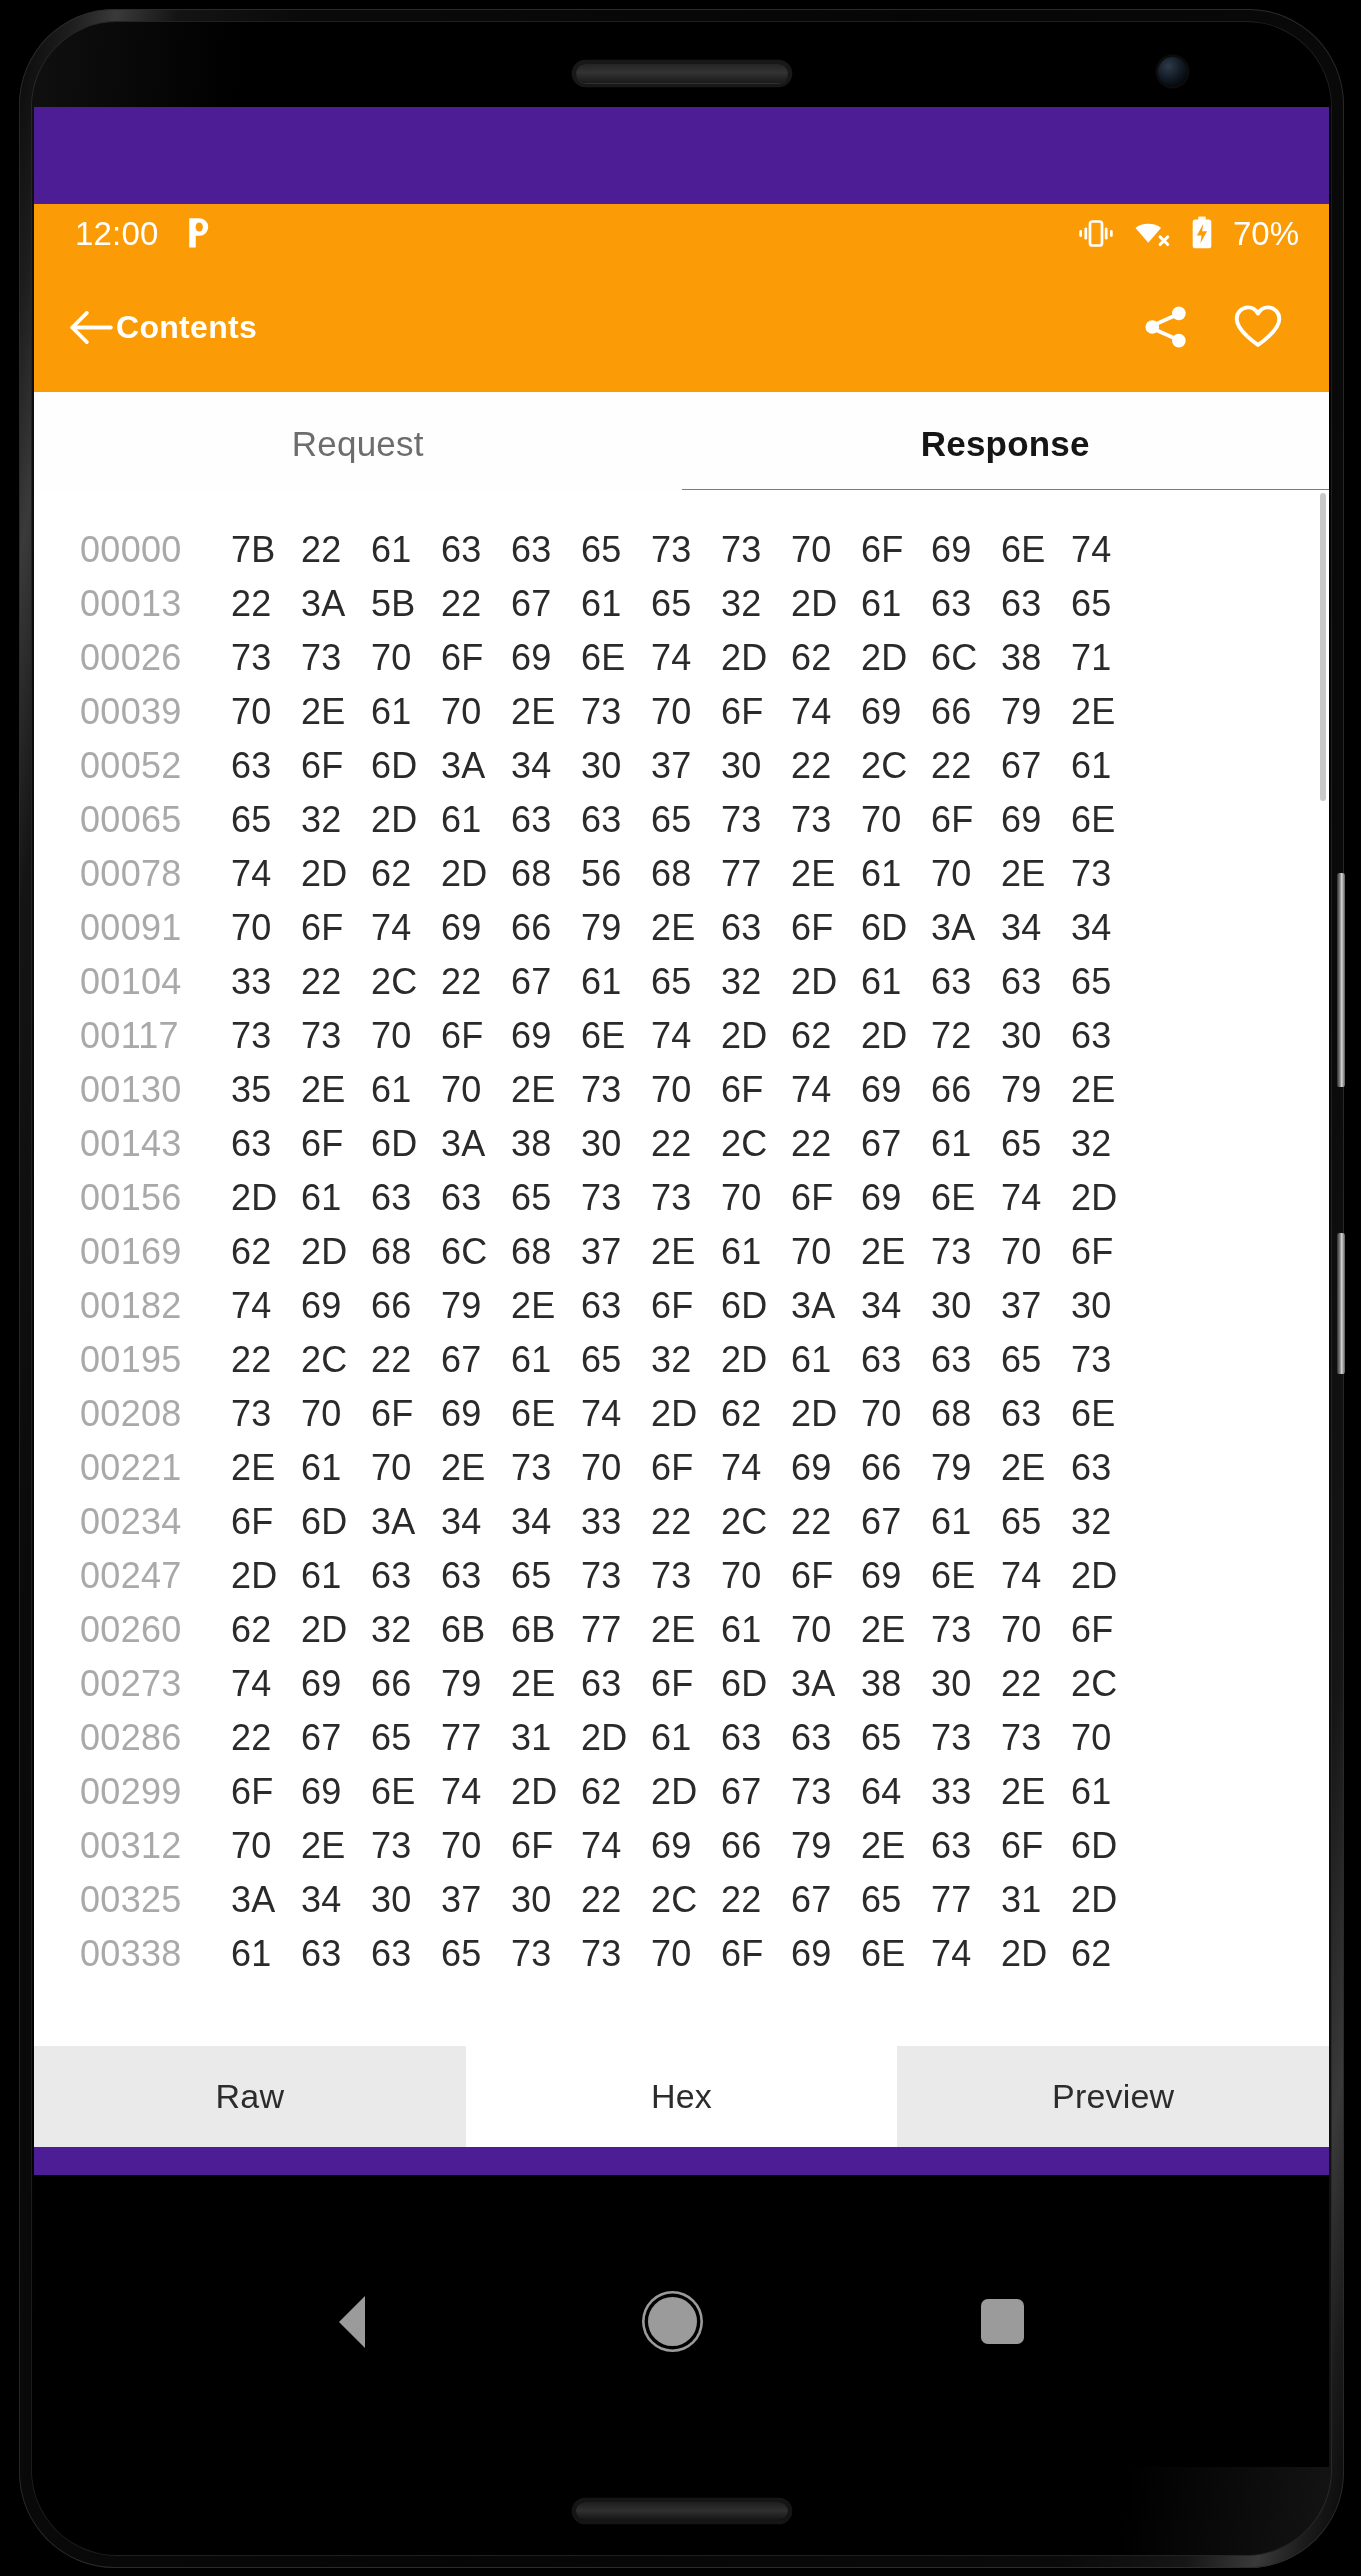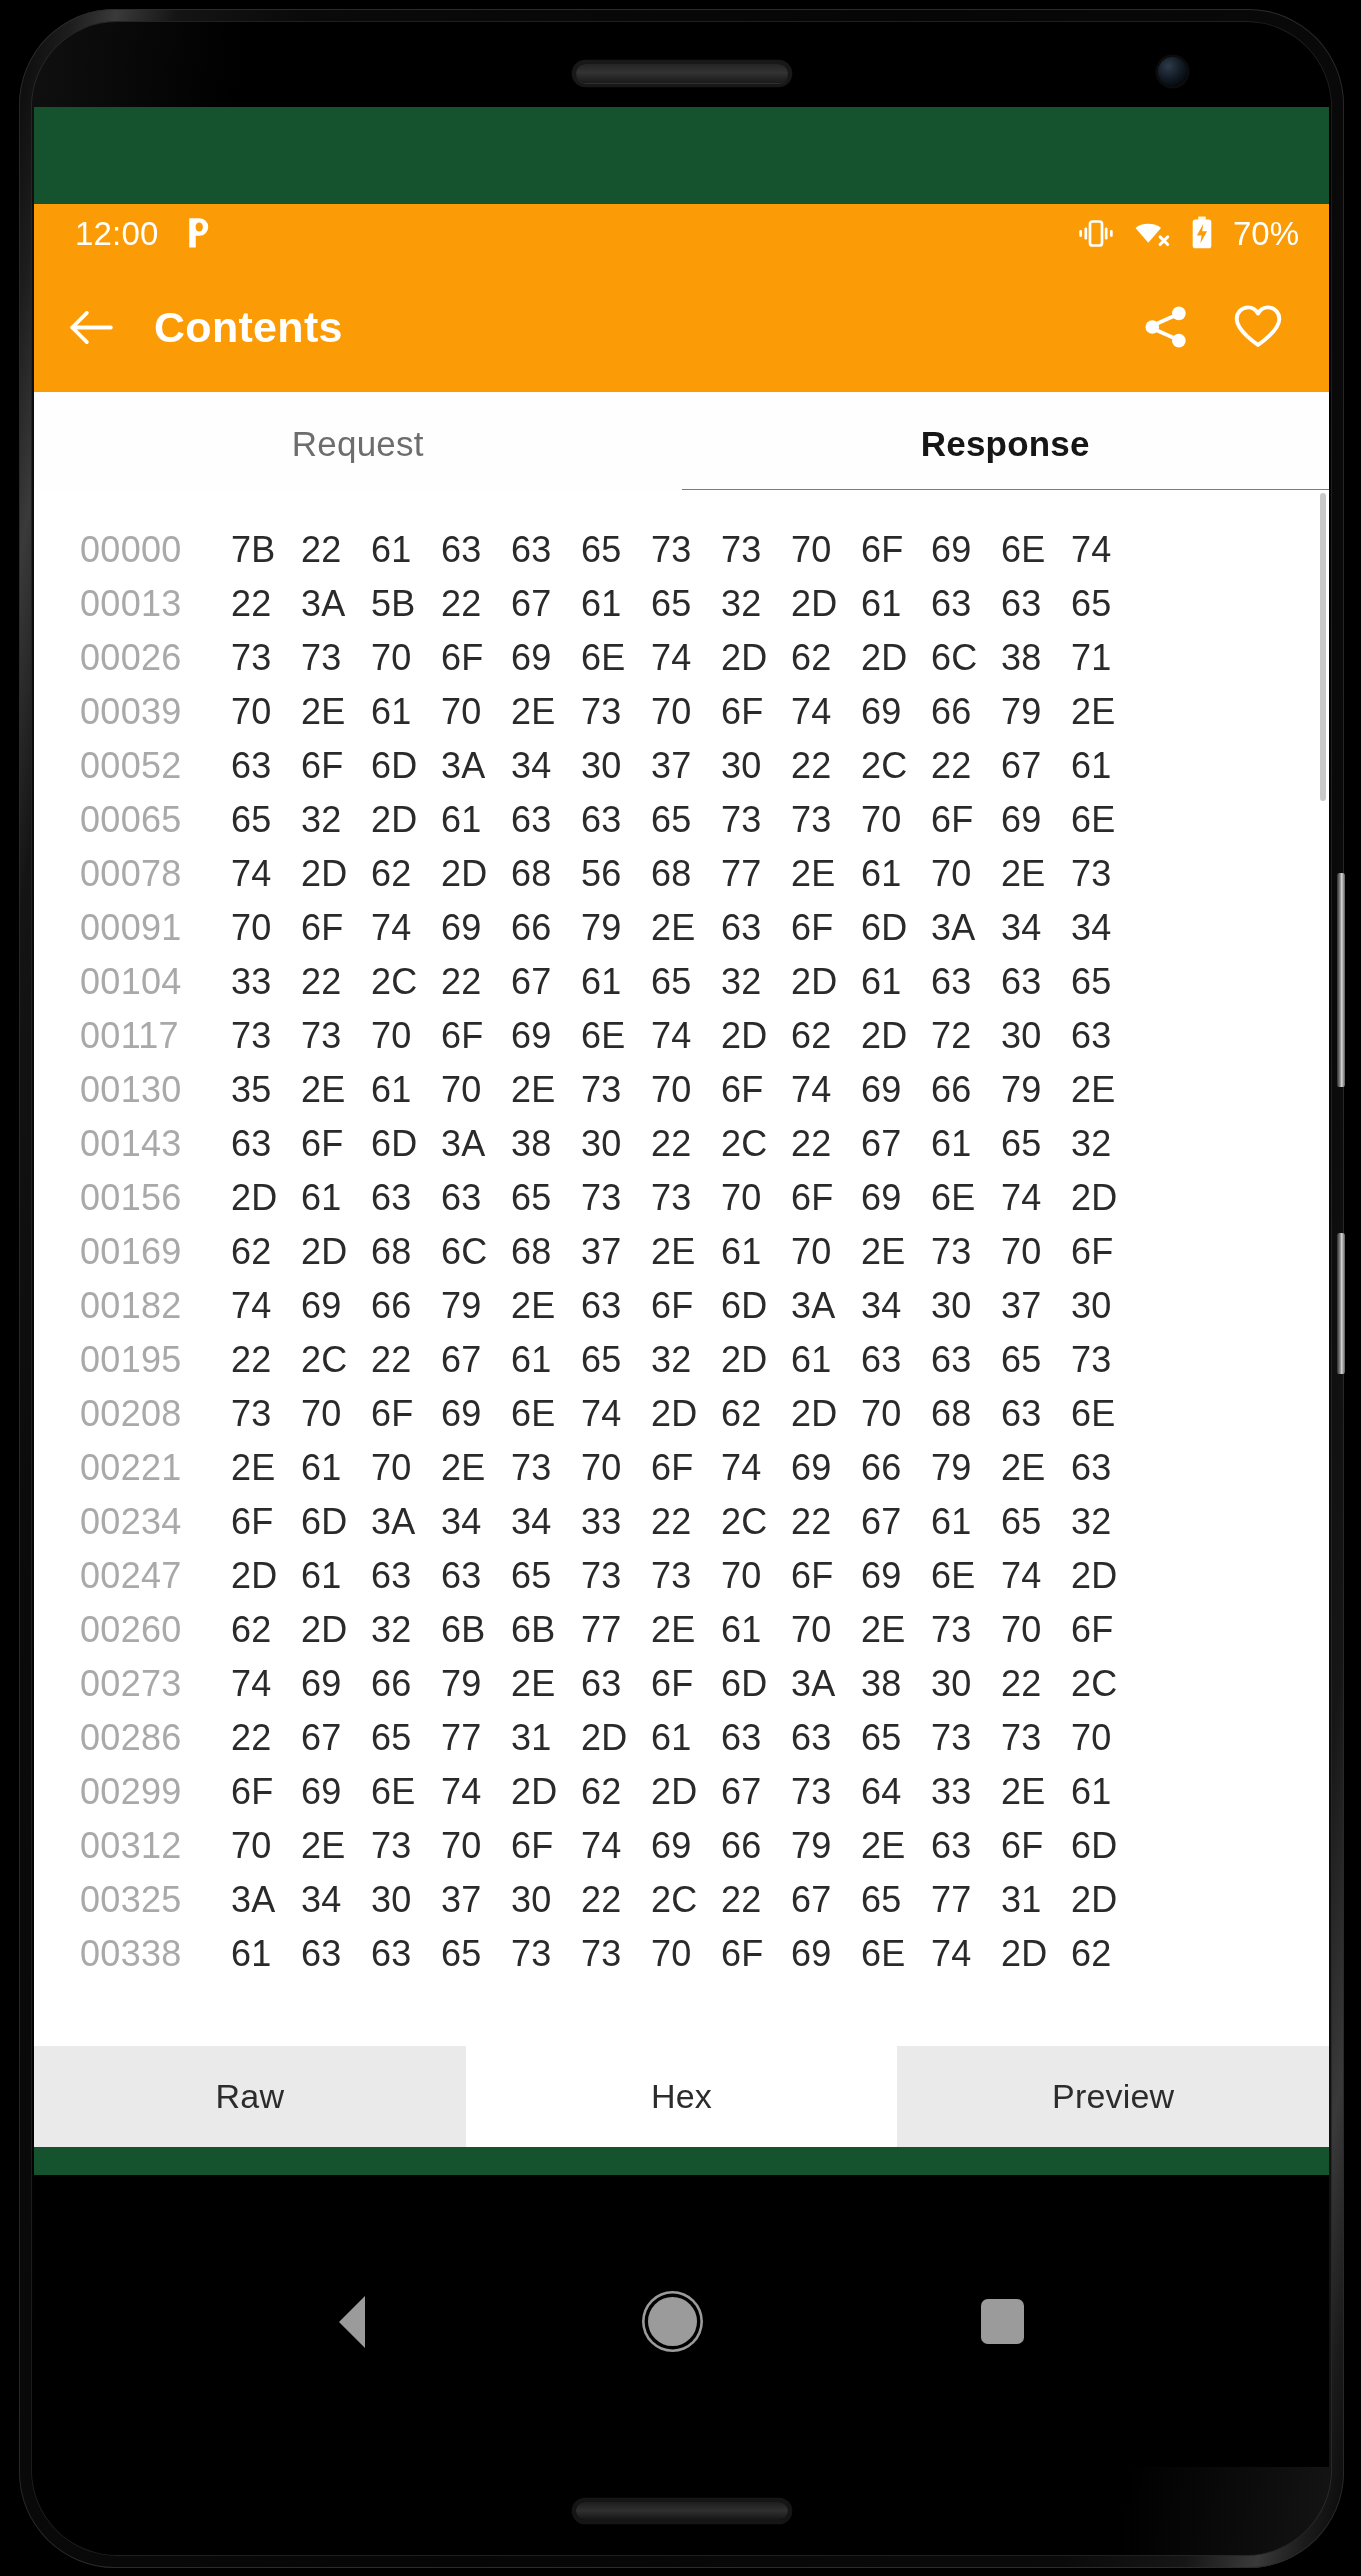--- a/index.html
+++ b/index.html
@@ -55,21 +55,21 @@
     bottom:48px; width:212px; height:18px; border-radius:9.4px;
     background:linear-gradient(180deg,#1e1e1e,#303030 48%,#151515);
     box-shadow:0 0 0 4.3px rgba(26,26,26,.8);
   }
 
   
   #screen {
     position:absolute;
     left:34px; top:107px;
     width:1295px; height:2360px;
-    background:#14532d;
+    background:#4c1d95;
     overflow:hidden;
   }
 
   
   #status-bar {
     position:absolute; left:0; top:97px;
     width:100%; height:58px;
     background:var(--accent,#fb9b06);
     display:flex; align-items:center;
     padding:0 30px 0 41px;
@@ -85,22 +85,22 @@
   
   #app-bar {
     position:absolute; left:0; top:155px;
     width:100%; height:130px;
     background:var(--accent,#fb9b06);
     display:flex; align-items:center;
     padding:0 34px 0 34px;
     color:#fff;
   }
   #app-bar-title {
-    font-size:43px; font-weight:700; color:#fff;
-    margin-left:38px; letter-spacing:0.3px;
+    font-size:32px; font-weight:700; color:#fff;
+    letter-spacing:0.3px;
   }
   #share-button { margin-left:auto; }
   #favorite-button { margin-left:43px; margin-right:12px; }
 
   
   #tab-bar {
     position:absolute; left:0; top:285px;
     width:100%; height:104px;
     background:#fefefe;
     display:flex;

